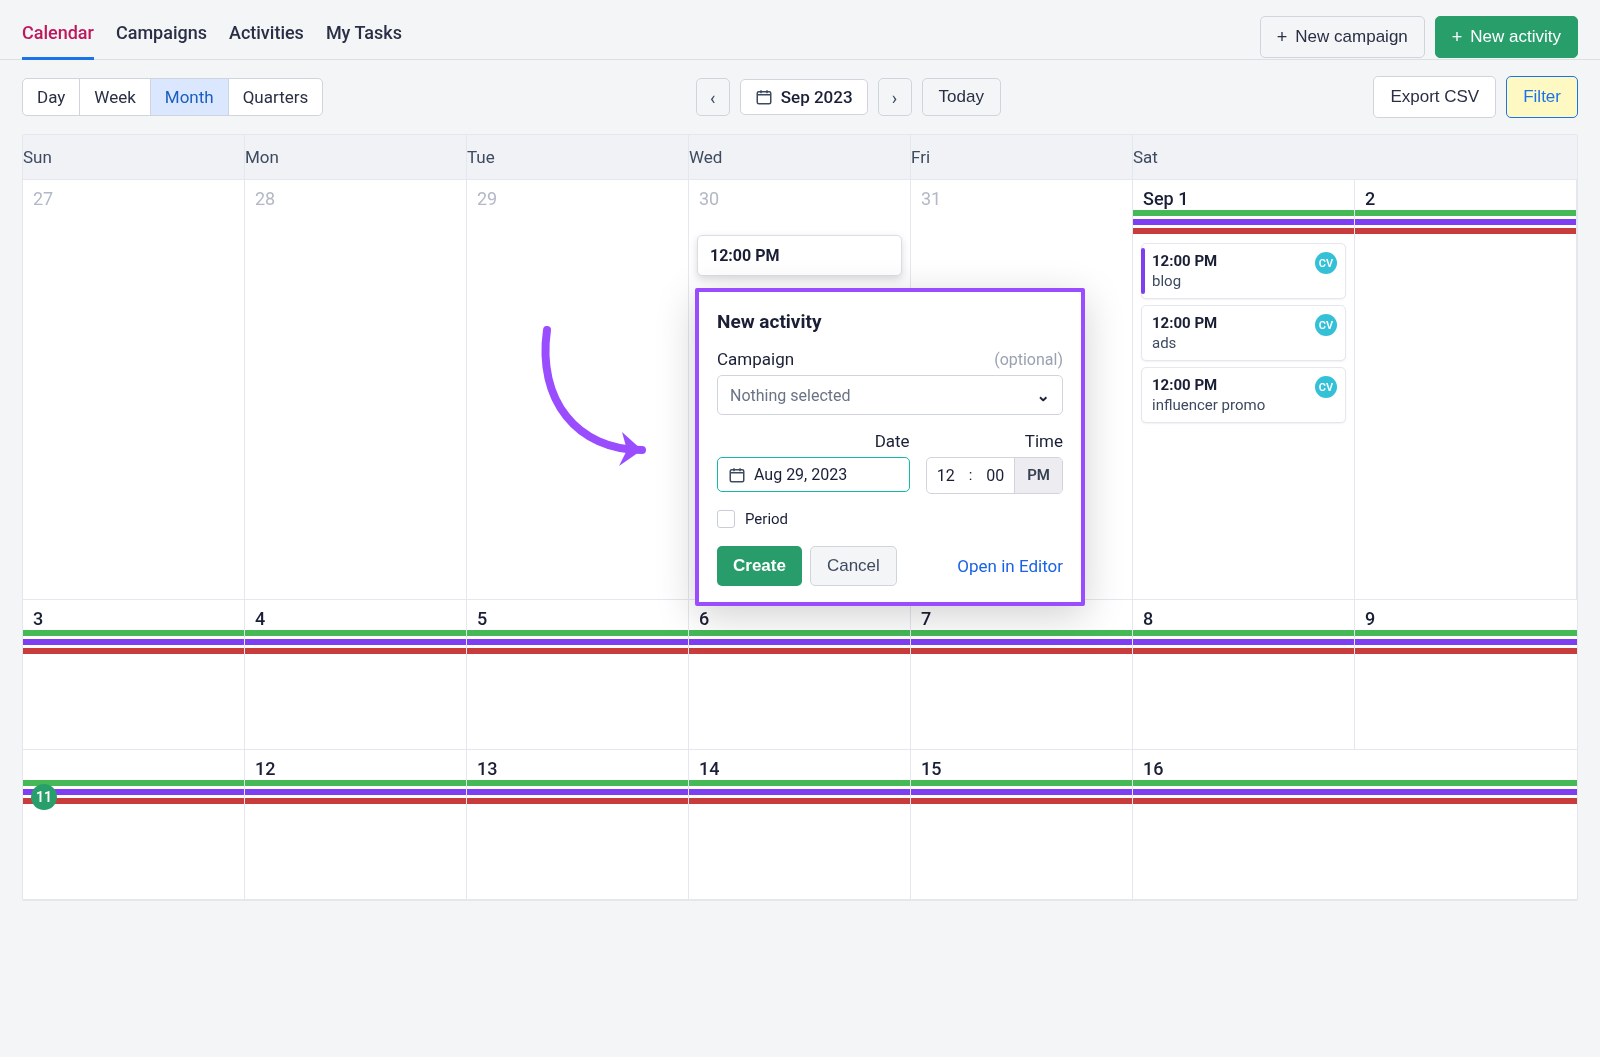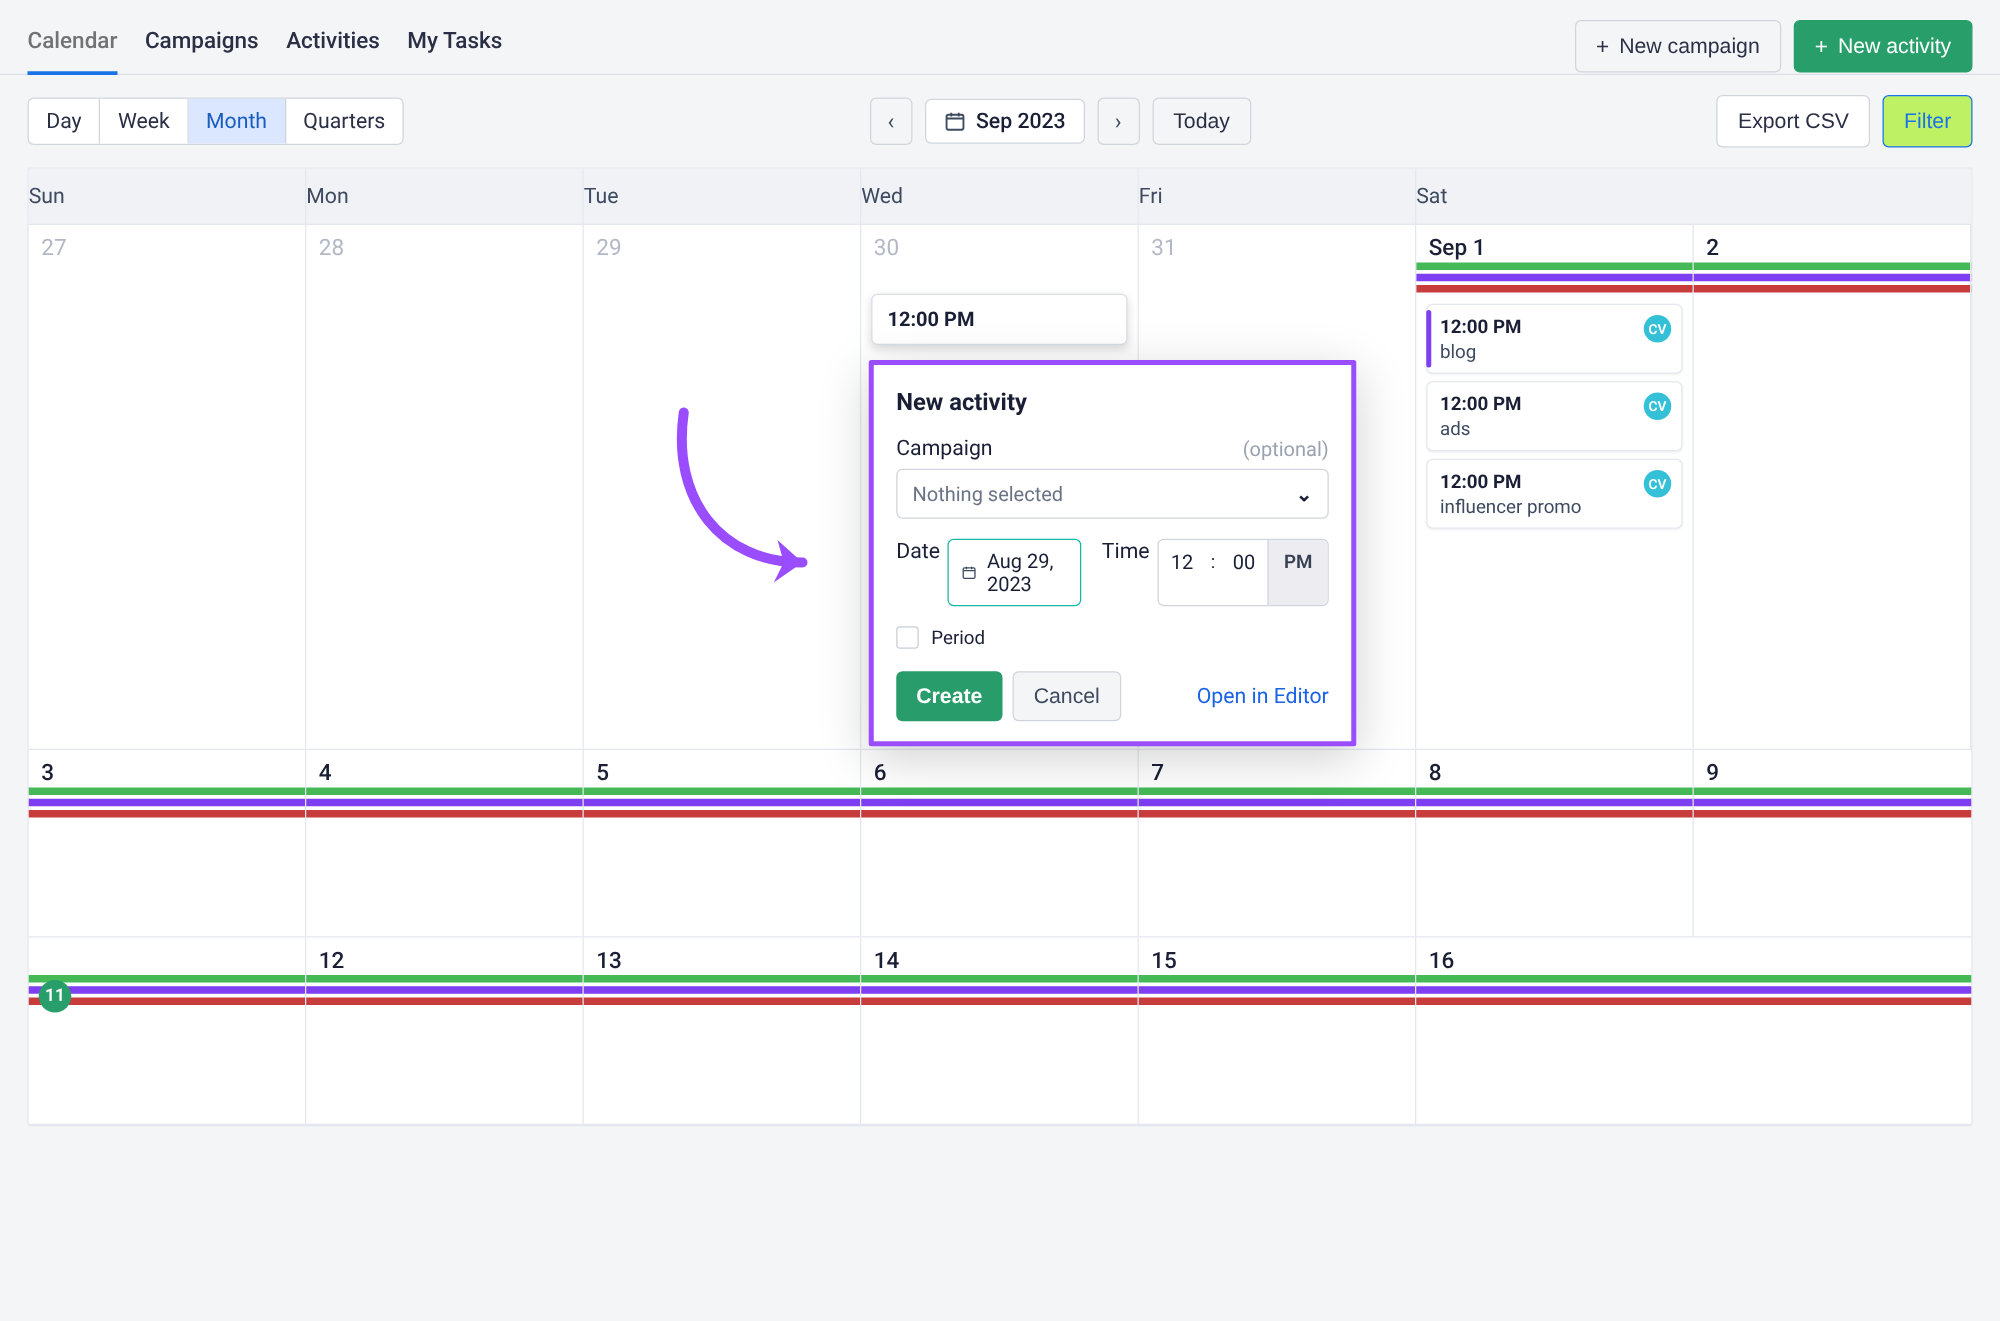--- a/index.html
+++ b/index.html
@@ -19,21 +19,21 @@
   .tabs { display: flex; gap: 22px; }
   .tab {
     font-size: 18px;
     color: #2a2f45;
     padding: 8px 0 14px 0;
     border-bottom: 3px solid transparent;
     cursor: pointer;
     font-weight: 500;
   }
   .tab.active {
-    color: #737373;
+    color: #be185d;
     border-bottom-color: #1a73e8;
   }
   .top-actions { display: flex; gap: 10px; align-items: center; }
   .btn {
     display: inline-flex;
     align-items: center;
     gap: 8px;
     border: 1px solid #d0d5dd;
     background: #f4f5f7;
     color: #2a2f45;
@@ -42,21 +42,21 @@
     font-size: 17px;
     font-weight: 500;
     cursor: pointer;
   }
   .btn.primary {
     background: #289f6b;
     border-color: #289f6b;
     color: #fff;
   }
   .btn.light { background: #fff; }
-  .btn.blueoutline { border-color: #1a73e8; color: #1a73e8; background:#bef264;}
+  .btn.blueoutline { border-color: #1a73e8; color: #1a73e8; background:#fef9c3;}
   .plus {
     font-size: 18px;
     line-height: 1;
   }
   .nav-border {
     border-bottom: 1px solid #dcdfe4;
     margin-top: -1px;
   }
 
   
@@ -190,21 +190,21 @@
   .field-row { display:flex; justify-content:space-between; align-items:center; margin-top:16px; }
   .field-label { font-size:17px; color:#1a1f36; }
   .optional { color:#9aa2b1; font-size:16px; }
   .select {
     width:100%; height:40px; border:1px solid #d0d5dd; border-radius:5px;
     background:#fff; padding:0 12px; font-size:16px; color:#6a7385;
     display:flex; align-items:center; justify-content:space-between; cursor:pointer;
     margin-top:6px;
   }
   .dt-row { display:flex; gap:16px; margin-top:16px; }
-  .dt-col { display:flex; flex-direction:row; gap:6px; }
+  .dt-col { display:flex; flex-direction:column; gap:6px;text-align:right; }
   .date-pick {
     display:flex; align-items:center; gap:8px;
     border:1px solid #14b8a6; border-radius:5px; background:#fff;
     padding:7px 10px; font-size:16px; color:#1a1f36; cursor:pointer;
   }
   .time-pick { display:flex; border:1px solid #d0d5dd; border-radius:5px; overflow:hidden;}
   .time-part { padding:8px 10px; font-size:16px; color:#1a1f36;}
   .time-sep { padding:8px 4px; color:#1a1f36;}
   .ampm { padding:8px 12px; background:#ececf1; color:#374151; font-weight:600; border-left:1px solid #d0d5dd;}
   .period-row { display:flex; align-items:center; gap:10px; margin-top:16px; }

